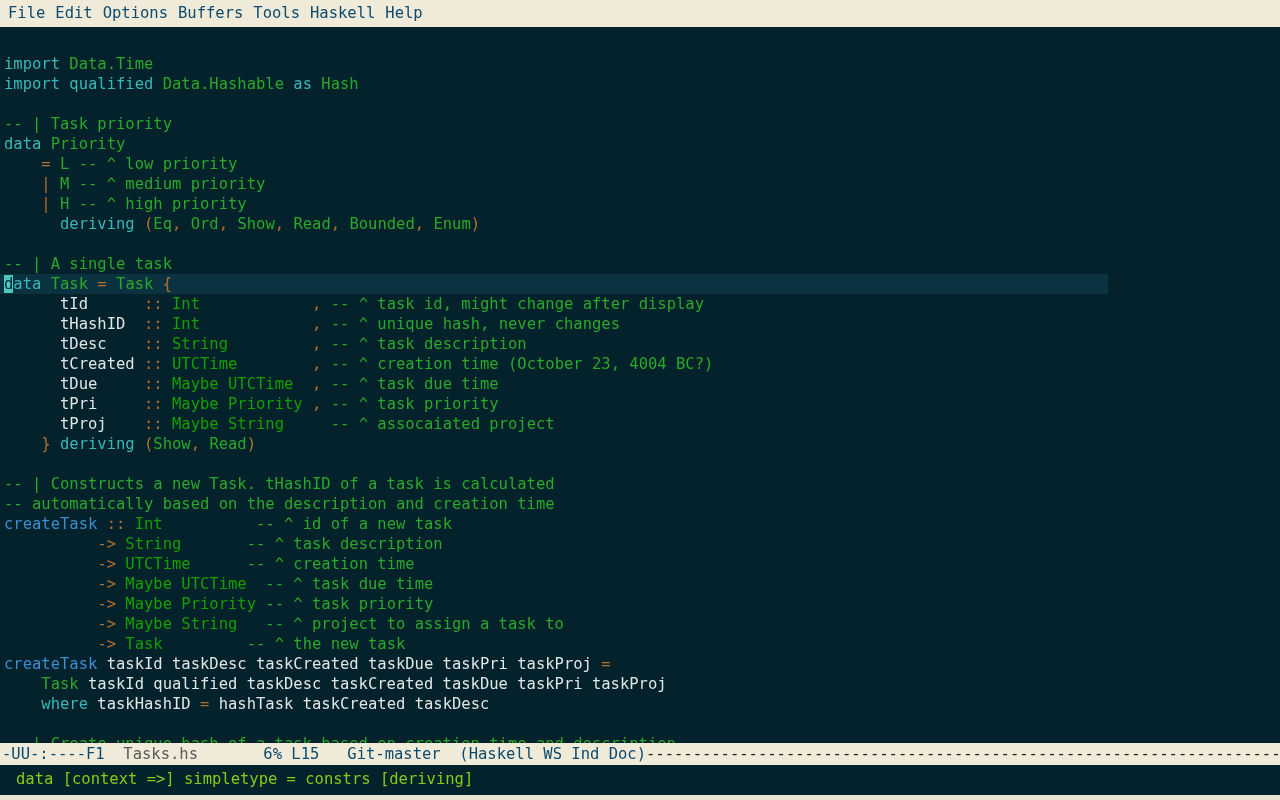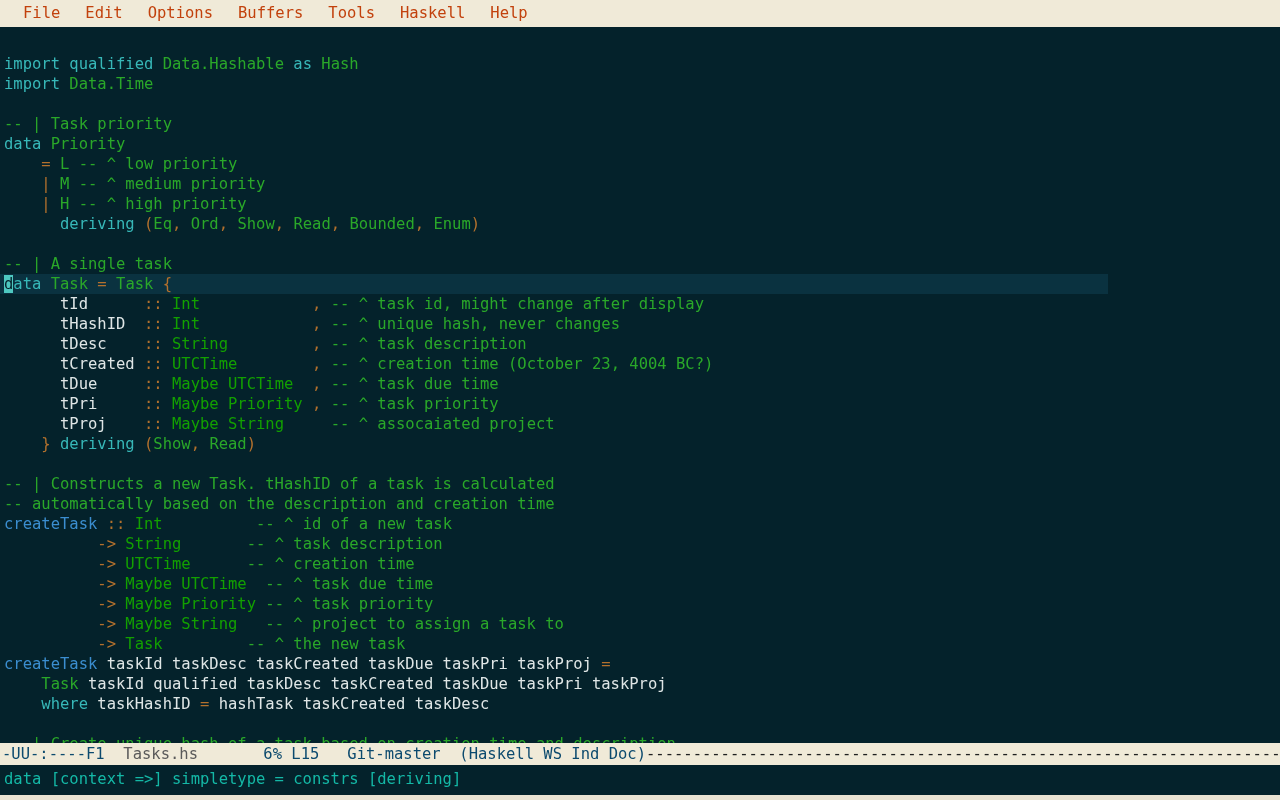--- a/index.html
+++ b/index.html
@@ -31,22 +31,21 @@
     line-height: 27px;
     display: flex;
     align-items: center;
     padding-left: 3px;
     box-sizing: border-box;
     letter-spacing: 0px;
     white-space: nowrap;
   }
   .menubar .mi {
     padding: 0 5px;
-    color: #c2410c;
-    margin-left: 15px;
+    color: #0c4a6e;
   }
 
   
   .buffer {
     flex: 1 1 auto;
     background: #04222b;
     padding-top: 7px;
     box-sizing: border-box;
     overflow: hidden;
     position: relative;
@@ -92,24 +91,24 @@
   }
   .modeline .ml-file { color: #5a5a5a; }
   .modeline .ml-dim  { color: #0c4a6e; }
   .modeline .ml-fill { color: #202020; }
 
   
   .echo {
     height: 31px;
     line-height: 28px;
     background: #04222b;
-    color: #14b8a6;
+    color: #84cc16;
     font-size: 15.5px;
     white-space: pre;
-    padding-left: 4px;
+    padding-left: 16px;
     box-sizing: border-box;
   }
   
   .bottomedge {
     height: 5px;
     background: #e9e3d2;
   }
 </style>
 </head>
 <body>
@@ -123,24 +122,24 @@
     <span class="mi">Buffers</span>
     <span class="mi">Tools</span>
     <span class="mi">Haskell</span>
     <span class="mi">Help</span>
   </div>
 
   <div class="buffer">
 
     <div class="line">&nbsp;</div>
 
+    <div class="line"><span class="kw">import</span> <span class="mod">Data.Time</span></div>
+
     <div class="line"><span class="kw">import qualified</span> <span class="mod">Data.Hashable</span> <span class="kw">as</span> <span class="mod">Hash</span></div>
 
-    <div class="line"><span class="kw">import</span> <span class="mod">Data.Time</span></div>
-
     <div class="line">&nbsp;</div>
 
     <div class="line"><span class="cmt">-- | Task priority</span></div>
 
     <div class="line"><span class="kw">data</span> <span class="mod">Priority</span></div>
 
     <div class="line">    <span class="op">=</span> <span class="mod">L</span> <span class="cmt">-- ^ low priority</span></div>
 
     <div class="line">    <span class="op">|</span> <span class="mod">M</span> <span class="cmt">-- ^ medium priority</span></div>
 

